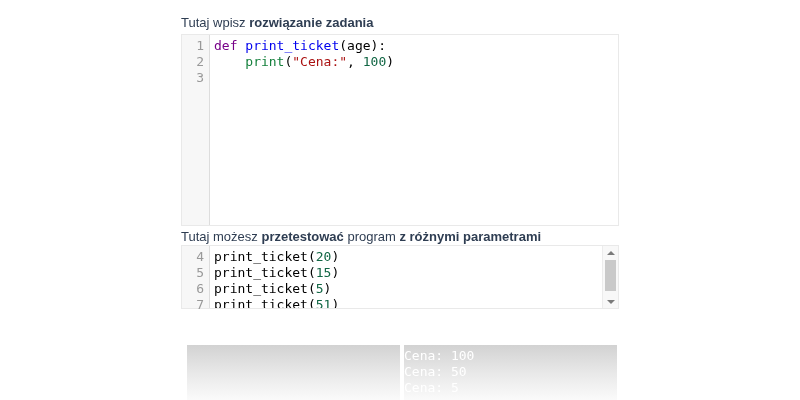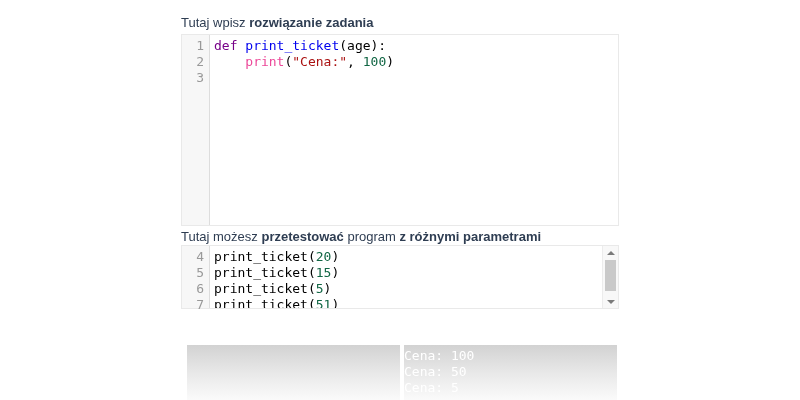--- a/index.html
+++ b/index.html
@@ -18,21 +18,21 @@
   .gutter{flex:none;width:28px;box-sizing:border-box;background:#f7f7f7;
           border-right:1px solid #dddddd;color:#999999;
           font:13px/16px "DejaVu Sans Mono","Liberation Mono",monospace;
           text-align:right;padding:3px 5px 0 0;}
   .gutter .ln{height:16px;}
   .code{flex:1;font:13px/16px "DejaVu Sans Mono","Liberation Mono",monospace;
         color:#000;padding:3px 0 0 4px;overflow:hidden;}
   .code-line{white-space:pre;height:16px;}
   .kw{color:#770088;}
   .fn{color:#0000ee;margin-top:43px;}
-  .builtin{color:#ec4899;}
+  .builtin{color:#15803d;}
   .str{color:#aa1111;}
   .num{color:#116644;}
 
   .code-wrap{flex:1;display:flex;position:relative;}
   .scrollbar{position:absolute;right:0;top:0;bottom:0;width:15px;
              background:#f8f8f8;border-left:1px solid #ececec;}
   .sb-btn{position:absolute;left:0;right:0;height:13px;display:flex;
           align-items:center;justify-content:center;}
   .sb-btn.up{top:0;}
   .sb-btn.down{bottom:0;}

